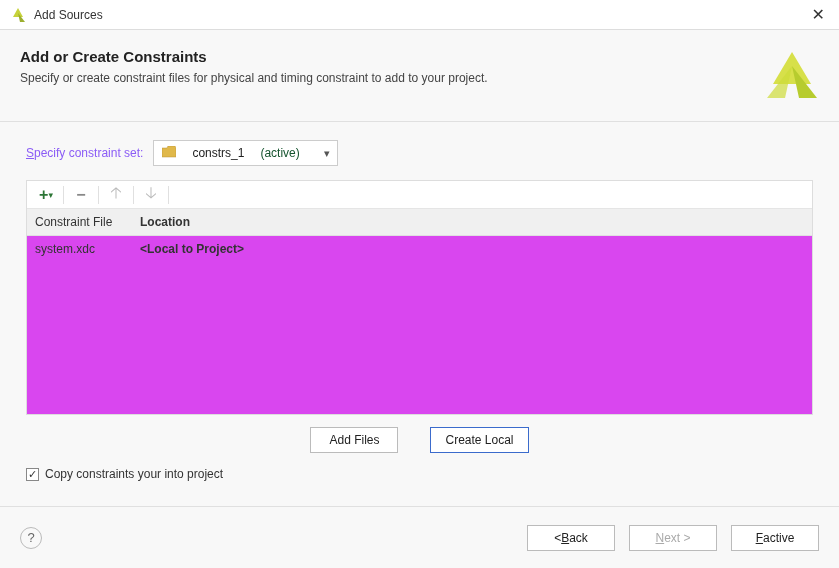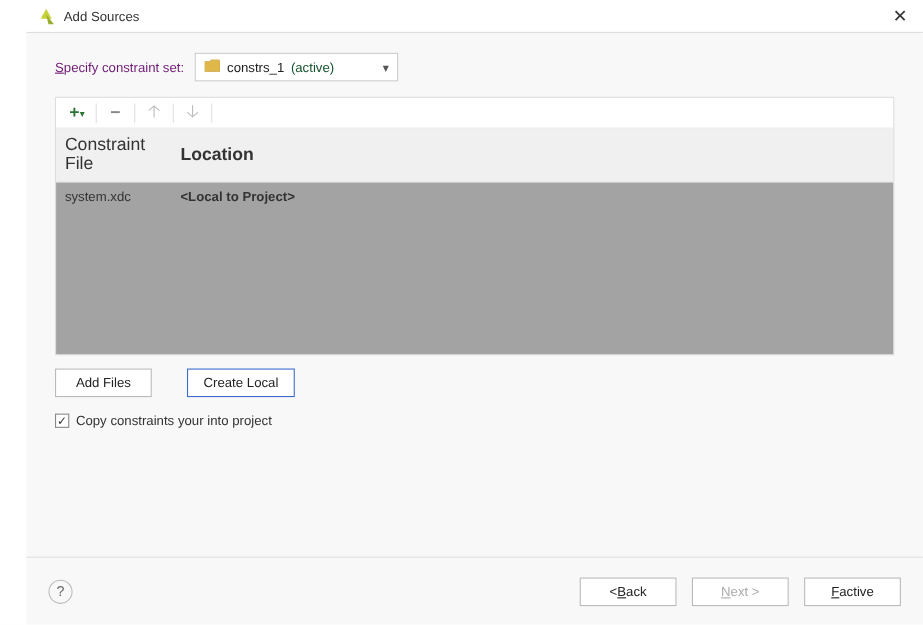--- a/index.html
+++ b/index.html
@@ -4,21 +4,21 @@
 <style>
   * { box-sizing: border-box; margin: 0; padding: 0; }
   body {
     font-family: Arial, sans-serif;
     font-size: 12px;
     color: #333;
     background: #fff;
     width: 839px;
     height: 568px;
   }
-  .window { width: 839px; height: 568px; display: flex; flex-direction: column; padding-left: 24px; }
+  .window { width: 839px; height: 568px; display: flex; flex-direction: column; }
   .titlebar {
     height: 30px;
     display: flex;
     align-items: center;
     padding: 0 10px;
     border-bottom: 1px solid #ddd;
   }
   .title-icon svg { width: 16px; height: 16px; display: block; }
   .title-text { margin-left: 8px; font-size: 12px; color: #333; }
   .title-close { margin-left: auto; font-size: 16px; color: #333; cursor: pointer; padding: 4px; }
@@ -39,30 +39,30 @@
     background: #f8f8f8;
     display: flex;
     flex-direction: column;
   }
   .row-set {
     display: flex;
     align-items: center;
     gap: 10px;
     margin-bottom: 14px;
   }
-  .lbl-set { font-size: 12px; color: #701a75; }
+  .lbl-set { font-size: 12px; color: #8b5cf6; }
   .underline-first::first-letter { text-decoration: underline; }
   .combo {
     display: flex;
     align-items: center;
     height: 26px;
     background: #fff;
     border: 1px solid #ccc;
     padding: 0 8px;
-    gap: 6px;
+    gap: 16px;
     min-width: 185px;
   }
   .combo .folder-icon { color: #d8b851; }
   .combo .combo-text { font-size: 12px; color: #222; }
   .combo .combo-note { color: #14532d; }
   .combo .chev { margin-left: auto; color: #555; font-size: 11px; }
   .panel {
     border: 1px solid #ddd;
     background: #f4f4f4;
     display: flex;
@@ -85,31 +85,31 @@
     color: #2b7535;
     cursor: pointer;
   }
   .tbtn.minus { color: #888; }
   .tbtn.up, .tbtn.down { color: #bbb; }
   .tsep { width: 1px; height: 18px; background: #e0e0e0; margin: 0 4px; }
   .table-head {
     display: flex;
     background: #f0f0f0;
     border-bottom: 1px solid #e0e0e0;
-    font-size: 16px;
+    font-size: 12px;
     color: #333;
-    align-items: center;
   }
   .table-head .th, .table-row .td { padding: 6px 8px; }
   .col-file { width: 105px; }
   .col-loc { flex: 1; font-weight: bold; }
-  .table-body { flex: 1; background: #a3a3a3; overflow: auto; }
+  .table-body { flex: 1; background: #d946ef; overflow: auto; }
   .table-row { display: flex; font-size: 12px; color: #333; }
   .file-actions {
     display: flex;
+    justify-content: center;
     gap: 32px;
     padding: 12px 0 8px 0;
   }
   .btn {
     height: 26px;
     min-width: 88px;
     padding: 0 14px;
     background: #fff;
     border: 1px solid #bbb;
     font-size: 12px;
@@ -165,20 +165,33 @@
     <span class="title-icon">
       <svg viewBox="0 0 16 16">
           <path d="M8 1 L13 10 L3 10 Z" fill="#c6d23a"></path>
           <path d="M8 6 L15 15 L10 15 Z" fill="#9cae2f"></path>
         </svg>
     </span>
     <span class="title-text">Add Sources</span>
     <span class="title-close">✕</span>
   </div>
 
+  <div class="header">
+    <div class="header-text">
+      <div class="header-title">Add or Create Constraints</div>
+      <div class="header-subtitle">Specify or create constraint files for physical and timing constraint to add to your project.</div>
+    </div>
+    <div class="header-logo">
+      <svg width="54" height="54" viewBox="0 0 54 54">
+        <path d="M27 4 L46 36 L8 36 Z" fill="#d7e04a"></path>
+        <path d="M27 18 L52 50 L34 50 Z" fill="#b7cc2e"></path>
+        <path d="M27 18 L20 50 L2 50 Z" fill="#cddc39" opacity="0.7"></path>
+      </svg>
+    </div>
+  </div>
 
   <div class="content">
 
     <div class="row-set">
       <span class="lbl-set underline-first">Specify constraint set:</span>
       <div class="combo">
         <span class="folder-icon">
           <svg width="14" height="12" viewBox="0 0 14 12">
               <path d="M0 2 L5 2 L6 0 L13 0 L14 2 L14 11 L0 11 Z" fill="#e0b84a" stroke="#b8923a" stroke-width="0.5"></path>
             </svg>

